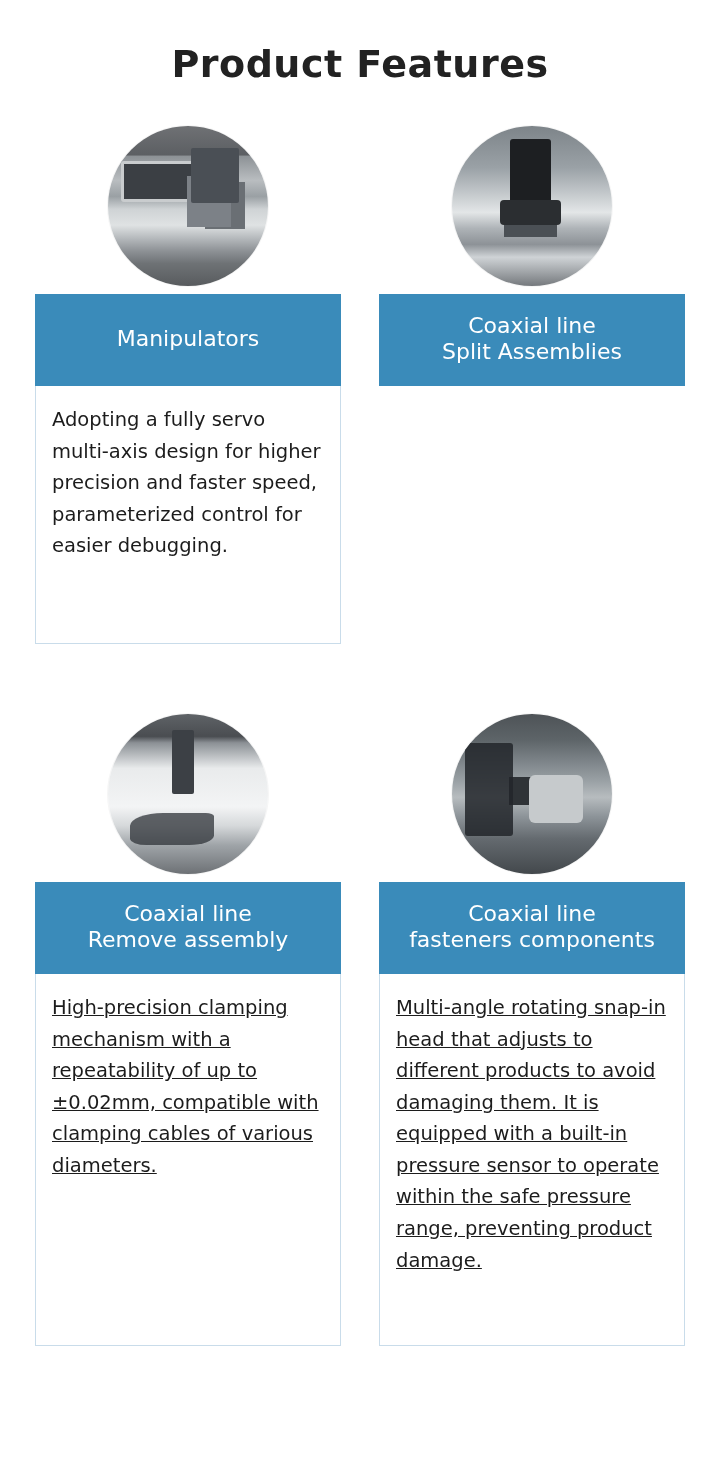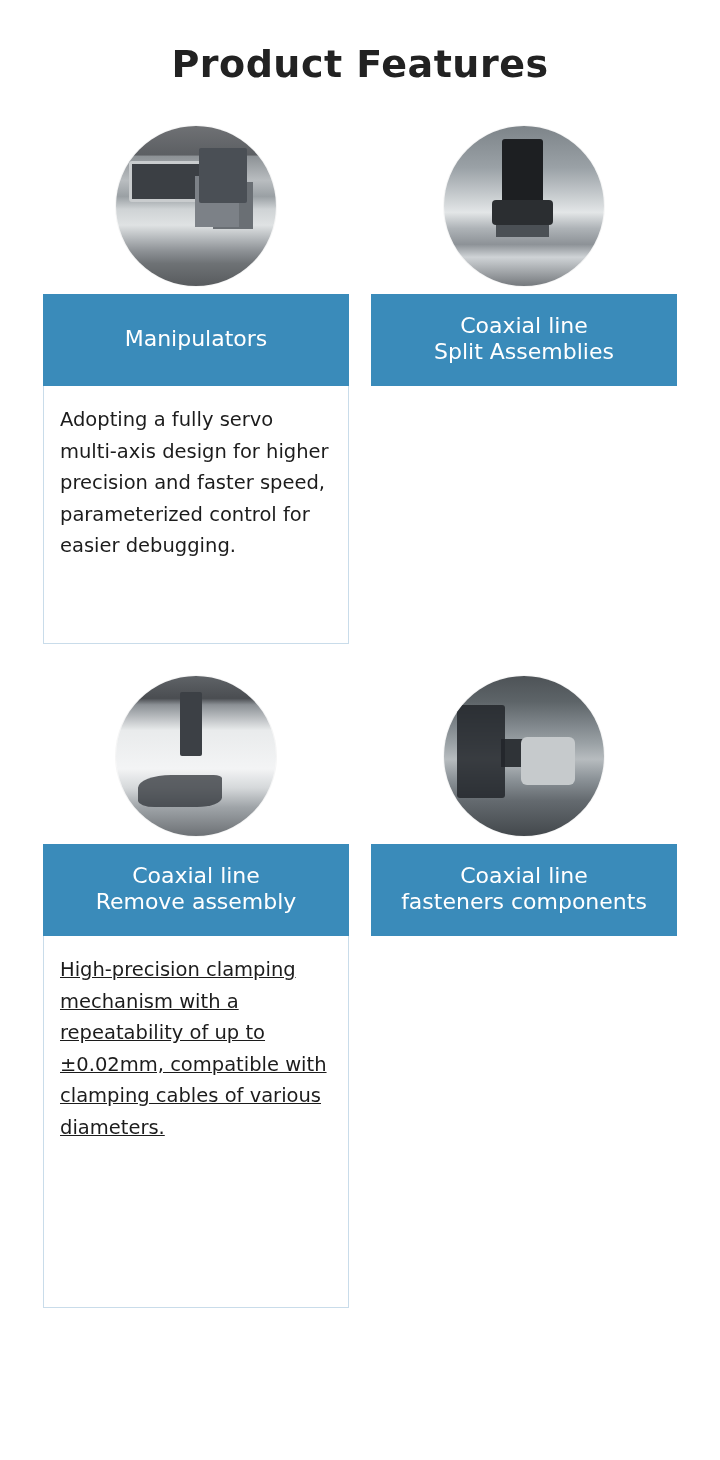--- a/index.html
+++ b/index.html
@@ -26,20 +26,21 @@
     padding-bottom: 10px;
     font-family: "DejaVu Sans", sans-serif;
   }
   .grid {
     display: grid;
     grid-template-columns: 306px 306px;
     column-gap: 22px;
     row-gap: 0px;
     justify-content: center;
     padding-top: 22px;
+    gap: 38px;
   }
   .card {
     display: flex;
     flex-direction: column;
     align-items: stretch;
     margin-bottom: 24px;
   }
   .photo-wrap {
     display: flex;
     justify-content: center;
@@ -214,16 +215,17 @@
     </div>
 
     <div class="card row-b">
       <div class="photo-wrap">
         <div class="photo ph4"></div>
       </div>
       <div class="card-header">
         <span>Coaxial line
 fasteners components</span>
       </div>
+      <div class="card-body">Multi-angle rotating snap-in head that adjusts to different products to avoid damaging them. It is equipped with a built-in pressure sensor to operate within the safe pressure range, preventing product damage.</div>
     </div>
 
   </div>
 </div>
 
 </body></html>

